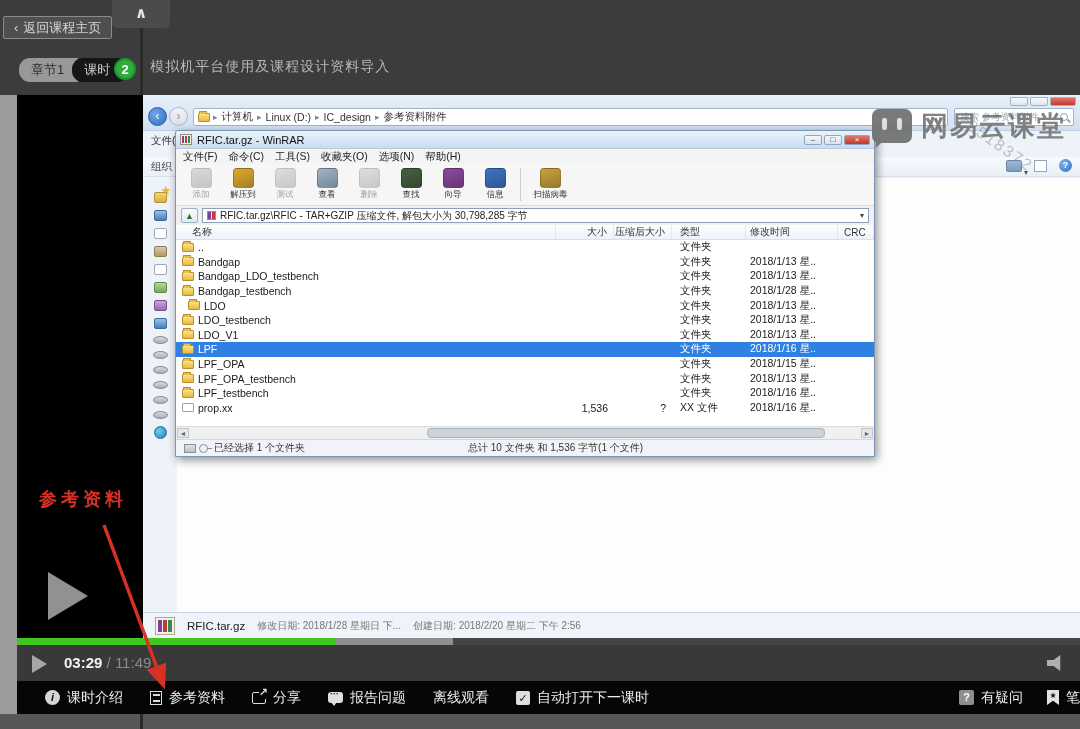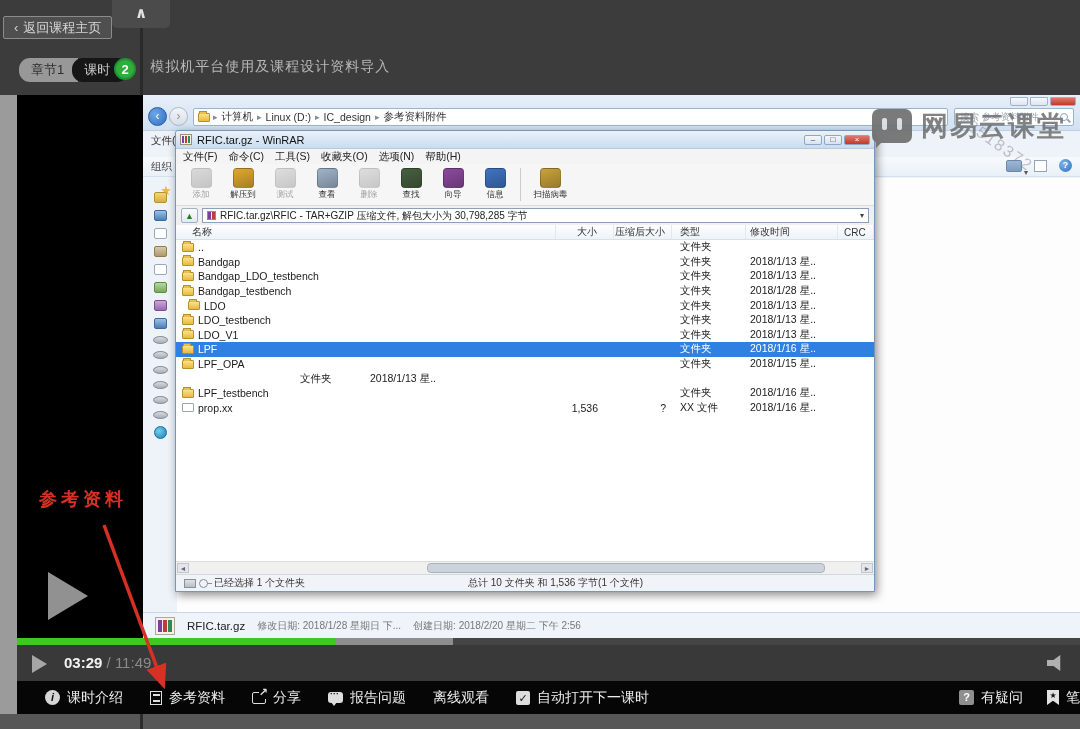--- a/index.html
+++ b/index.html
@@ -69,21 +69,21 @@
   .sb-net { width:13px; height:13px; border-radius:50%; background:radial-gradient(circle at 35% 35%, #6fd0e8, #1f7fb8); border:1px solid #1a6a9a; }
   .exp-main { position:absolute; left:34px; top:83px; right:0; bottom:26px; background:#fdfdfd; }
   .exp-detail { position:absolute; left:0; bottom:0; right:0; height:26px; background:#eef4fa; border-top:1px solid #c8d6e4;
     display:flex; align-items:center; gap:12px; padding-left:12px; font-size:10px; color:#777; }
   .rar-file-icon { width:20px; height:18px; background:#f5f0e8; border:1px solid #b0a890; display:flex; gap:1px; padding:2px; }
   .rar-file-icon i { flex:1; } 
   .rar-file-icon i:nth-child(1){ background:#7b3fa0; } .rar-file-icon i:nth-child(2){ background:#c23b3b; } .rar-file-icon i:nth-child(3){ background:#2e8b57; }
   .exp-detail .fname { font-size:11.5px; color:#222; }
 
   
-  #winrar { position:absolute; left:158px; top:35px; width:700px; height:462px; background:#f0f0f0;
+  #winrar { position:absolute; left:158px; top:35px; width:700px; height:327px; background:#f0f0f0;
     border:1px solid #7a96b5; border-radius:3px 3px 0 0; box-shadow:2px 3px 10px rgba(0,0,0,.45);
     display:flex; flex-direction:column; }
   .wr-title { height:18px; background:linear-gradient(#eaf2fb,#c9dcef); border-bottom:1px solid #b7c9dc;
     display:flex; align-items:center; padding:0 4px; border-radius:3px 3px 0 0; }
   .wr-app-icon { width:12px; height:11px; background:#f5f0e8; border:1px solid #9a8f70; display:flex; gap:1px; padding:1px; }
   .wr-app-icon i { flex:1; }
   .wr-app-icon i:nth-child(1){ background:#7b3fa0; } .wr-app-icon i:nth-child(2){ background:#c23b3b; } .wr-app-icon i:nth-child(3){ background:#2e8b57; }
   .wr-title .t { flex:1; margin-left:5px; font-size:11px; color:#111; }
   .wr-btns { display:flex; gap:2px; }
   .wr-btns span { width:18px; height:10px; background:linear-gradient(#f4f8fc,#d8e2ee); border:1px solid #8ea8c4;
@@ -102,21 +102,21 @@
     text-align:center; font-size:9px; line-height:14px; color:#2a7a2a; cursor:pointer; }
   .wr-combo { flex:1; height:15px; background:#fff; border:1px solid #8ca0b8; display:flex; align-items:center;
     padding:0 4px; font-size:10px; color:#222; }
   .wr-combo .mini { width:9px; height:9px; background:#f5f0e8; border:1px solid #9a8f70; margin-right:4px; display:flex; gap:1px; }
   .wr-combo .mini i { flex:1; background:#c23b3b; } .wr-combo .mini i:first-child { background:#7b3fa0; }
   .wr-combo .dd { margin-left:auto; color:#444; font-size:8px; }
   .wr-cols { height:15px; background:linear-gradient(#fefefe,#edf3f9); border-bottom:1px solid #d5e2ee;
     display:flex; font-size:10px; color:#333; align-items:center; }
   .wr-cols > div { border-right:1px solid #e0e9f2; height:100%; display:flex; align-items:center; }
   .c-name { flex:1; padding-left:16px; }
-  .c-size { width:58px; justify-content:flex-end; padding-right:16px; text-align:right; }
+  .c-size { width:58px; justify-content:flex-end; padding-right:6px; text-align:right; }
   .c-packed { width:58px; justify-content:flex-end; padding-right:6px; text-align:right; }
   .c-type { width:74px; padding-left:8px; }
   .c-mtime { width:92px; padding-left:4px; }
   .c-crc { width:36px; padding-left:6px; }
   .wr-list { flex:1; background:#fff; overflow:hidden; }
   .wr-row { height:14.6px; display:flex; align-items:center; font-size:10.5px; color:#1a1a1a; cursor:pointer; }
   .wr-row > div { display:flex; align-items:center; height:100%; }
   .wr-row .c-size,.wr-row .c-packed { justify-content:flex-end; }
   .wr-row.selected { background:#2f80e2; color:#fff;text-align:center; }
   .ficon { width:12px; height:9px; margin:0 4px 0 3px; position:relative; background:linear-gradient(#fbe28a,#e8b93e);
@@ -458,20 +458,24 @@
             <span class="ficon"></span>
             <span>LPF_OPA</span>
           </div>
           <div class="c-size"></div>
           <div class="c-packed"></div>
           <div class="c-type">文件夹</div>
           <div class="c-mtime">2018/1/15 星..</div>
           <div class="c-crc"></div>
         </div>
         <div class="wr-row">
+          <div class="c-name" style="padding-left: 3px;">
+            <span class="ficon"></span>
+            <span>LPF_OPA_testbench</span>
+          </div>
           <div class="c-size"></div>
           <div class="c-packed"></div>
           <div class="c-type">文件夹</div>
           <div class="c-mtime">2018/1/13 星..</div>
           <div class="c-crc"></div>
         </div>
         <div class="wr-row">
           <div class="c-name" style="padding-left: 3px;">
             <span class="ficon"></span>
             <span>LPF_testbench</span>

